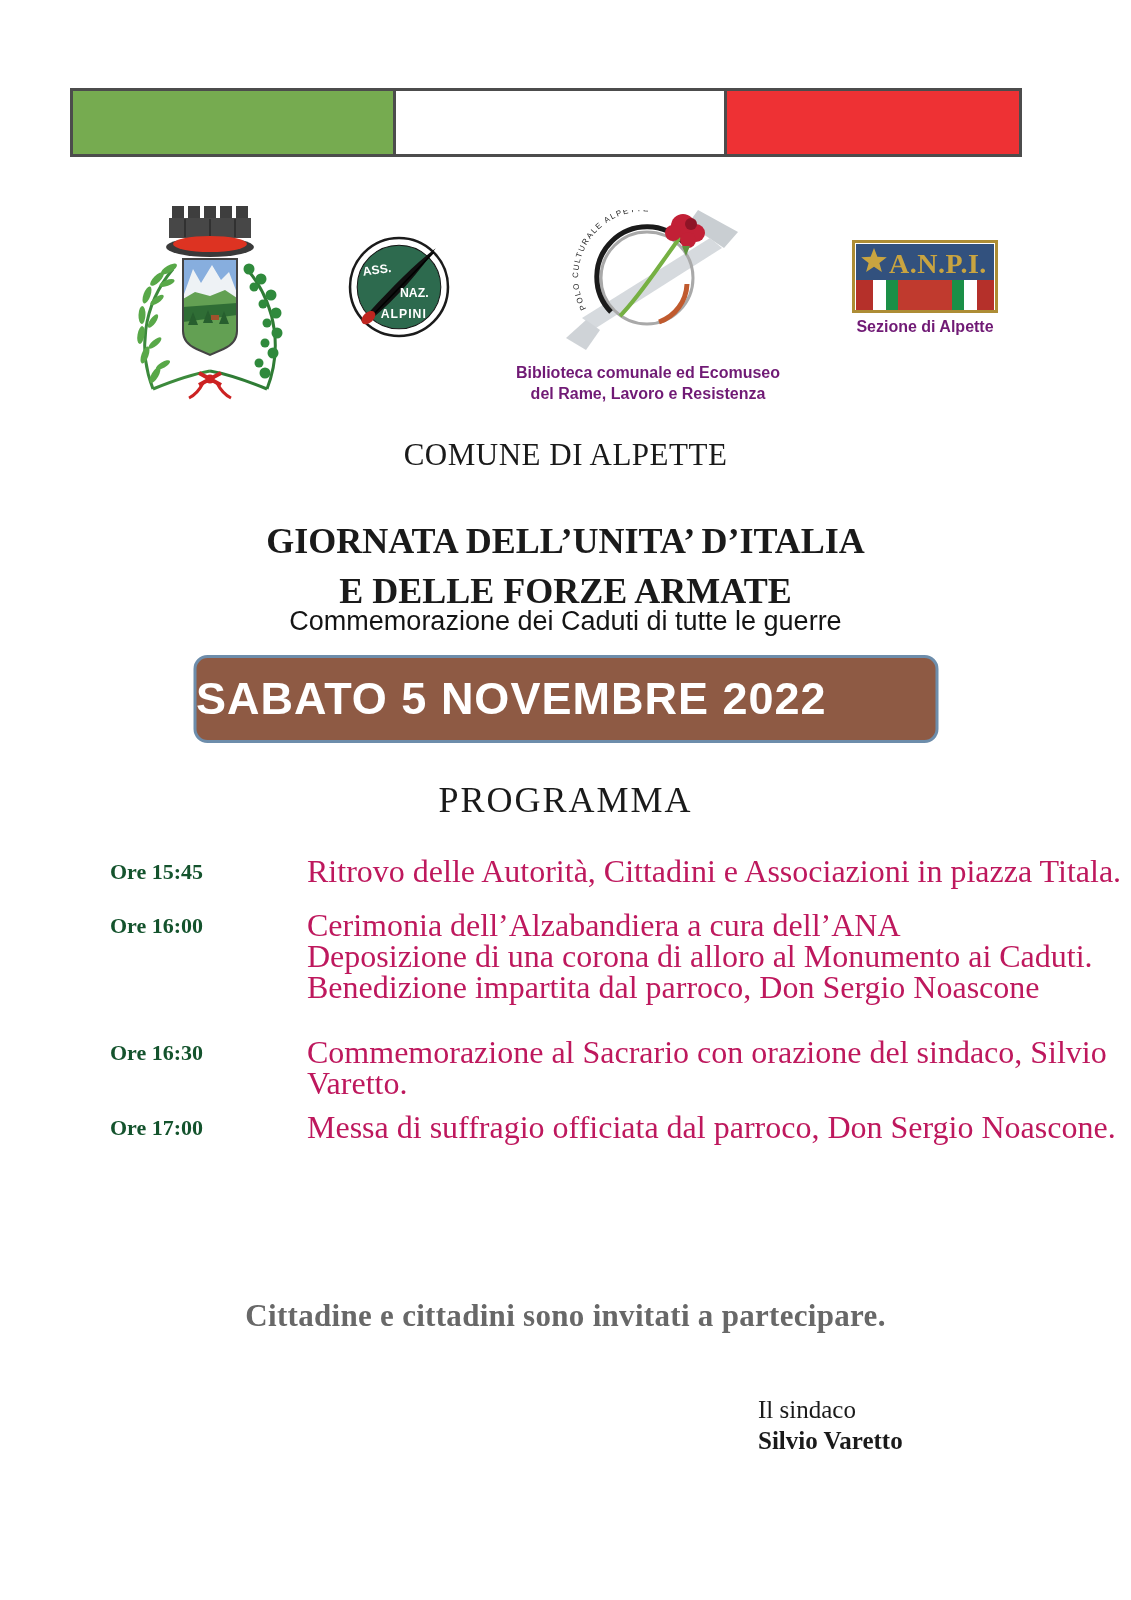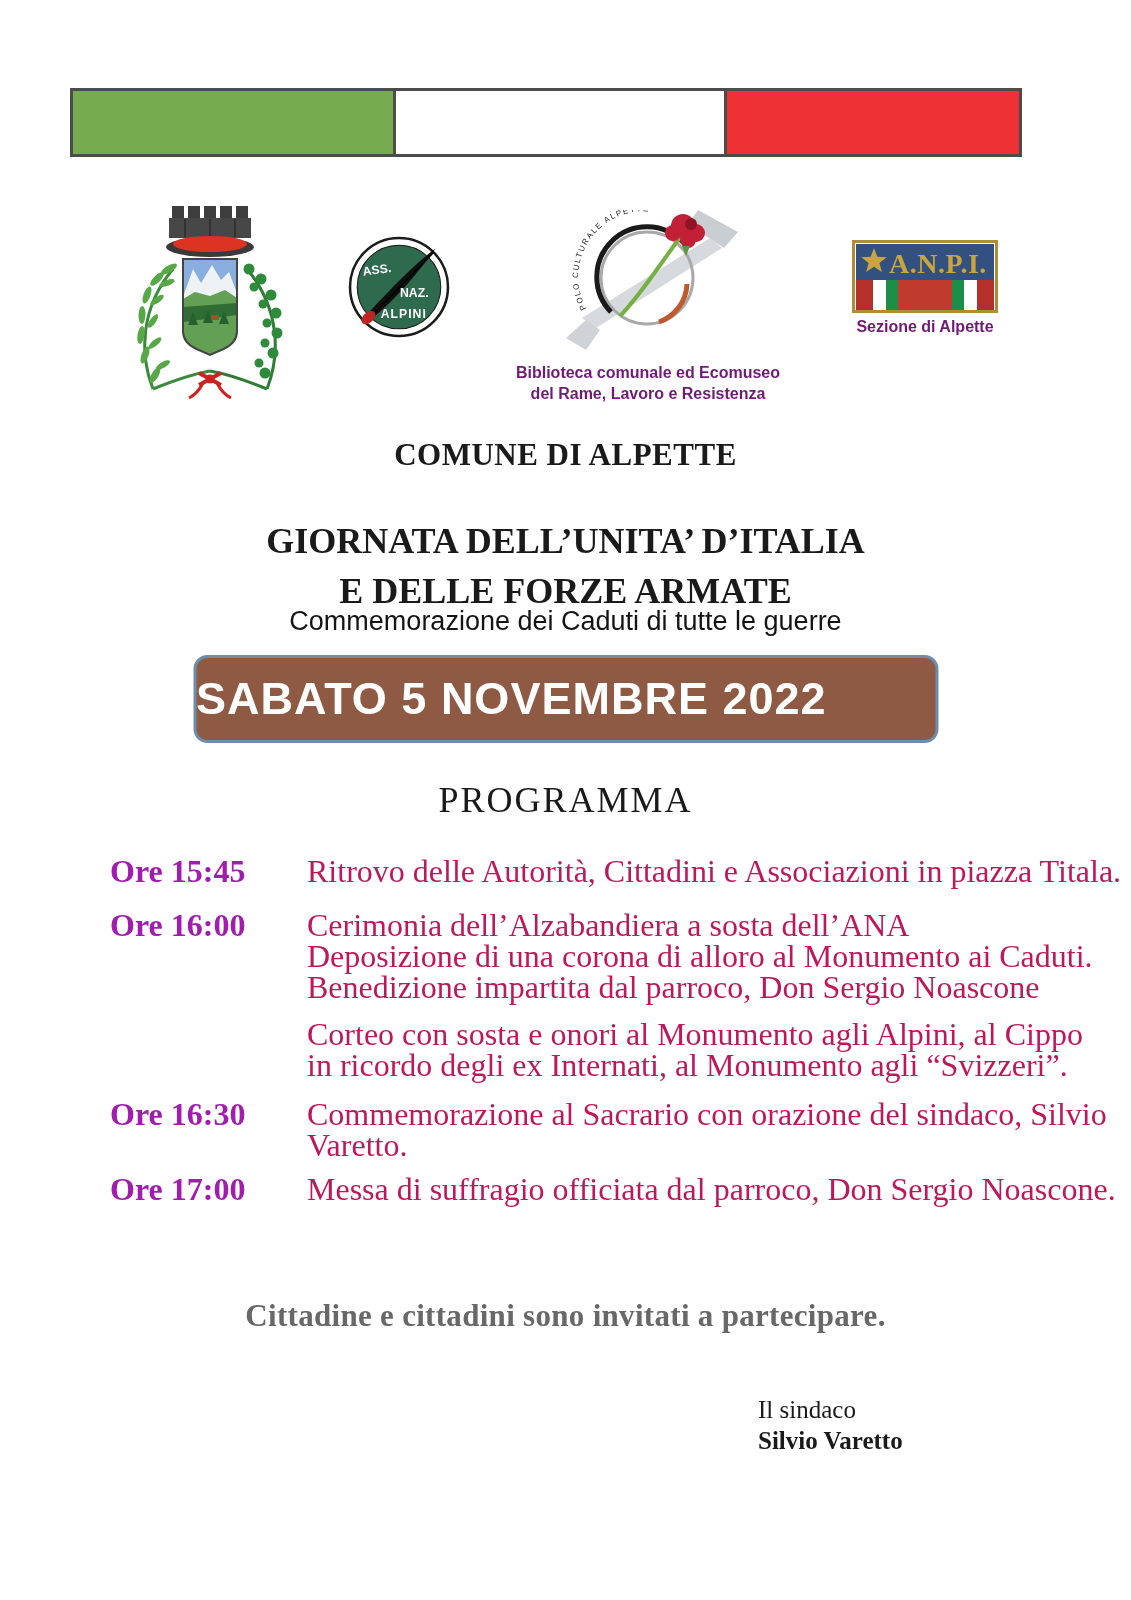--- a/index.html
+++ b/index.html
@@ -36,21 +36,21 @@
     font-family: "Liberation Sans", sans-serif;
     font-weight: bold; color: #701a75; text-align: center;
   }
   .polo-caption { left: 508px; top: 362px; width: 280px; font-size: 16px; line-height: 21px; }
   .logo-anpi { left: 852px; top: 240px; width: 160px; height: 73px; }
   .anpi-caption { left: 838px; top: 318px; width: 174px; font-size: 16px; }
 
   
   .municipality {
     position: absolute; top: 437px; left: 0; width: 100%;
-    text-align: center; font-size: 31px; font-weight: bold; letter-spacing: .5px;
+    text-align: center; font-size: 31px; font-weight: normal; letter-spacing: .5px;
   }
   .main-title {
     position: absolute; top: 516px; left: 0; width: 100%;
     text-align: center; font-size: 36px; font-weight: bold; line-height: 50px;
   }
   .subtitle {
     position: absolute; top: 606px; left: 0; width: 100%;
     text-align: center;
     font-family: "Liberation Sans", sans-serif;
     font-size: 27px; color: #141414;
@@ -77,22 +77,22 @@
 
   
   .schedule { position: absolute; left: 110px; top: 856px; width: 900px; }
   .schedule-row { display: flex; }
   .schedule-row:nth-child(1) { margin-bottom: 23px; }
   .schedule-row:nth-child(2) { margin-bottom: 16px; }
   .schedule-row:nth-child(3) { margin-bottom: 18px; }
   .schedule-row:nth-child(4) { margin-bottom: 13px; }
   .schedule-time {
     width: 197px; flex: 0 0 197px;
-    font-weight: bold; font-size: 32px; line-height: 31px;
-    color: #a21caf;
+    font-weight: bold; font-size: 22px; line-height: 31px;
+    color: #14532d;
   }
   .schedule-desc { font-size: 32px; line-height: 31px; color: #be185d; }
   .schedule-desc div { white-space: nowrap; }
 
   
   .invitation {
     position: absolute; top: 1298px; left: 0; width: 100%;
     text-align: center; font-size: 31px; font-weight: bold;
     color: #686868; letter-spacing: .3px;
   }
@@ -277,32 +277,28 @@
     <div class="schedule-row">
       <div class="schedule-time">Ore 15:45</div>
       <div class="schedule-desc">
           <div>Ritrovo delle Autorità, Cittadini e Associazioni in piazza Titala.</div>
         </div>
     </div>
 
     <div class="schedule-row">
       <div class="schedule-time">Ore 16:00</div>
       <div class="schedule-desc">
-          <div>Cerimonia dell’Alzabandiera a sosta dell’ANA</div>
+          <div>Cerimonia dell’Alzabandiera a cura dell’ANA</div>
           <div>Deposizione di una corona di alloro al Monumento ai Caduti.</div>
           <div>Benedizione impartita dal parroco, Don Sergio Noascone</div>
         </div>
     </div>
 
     <div class="schedule-row">
       <div class="schedule-time"></div>
-      <div class="schedule-desc">
-          <div>Corteo con sosta e onori al Monumento agli Alpini, al Cippo</div>
-          <div>in ricordo degli ex Internati, al Monumento agli “Svizzeri”.</div>
-        </div>
     </div>
 
     <div class="schedule-row">
       <div class="schedule-time">Ore 16:30</div>
       <div class="schedule-desc">
           <div>Commemorazione al Sacrario con orazione del sindaco, Silvio</div>
           <div>Varetto.</div>
         </div>
     </div>
 

